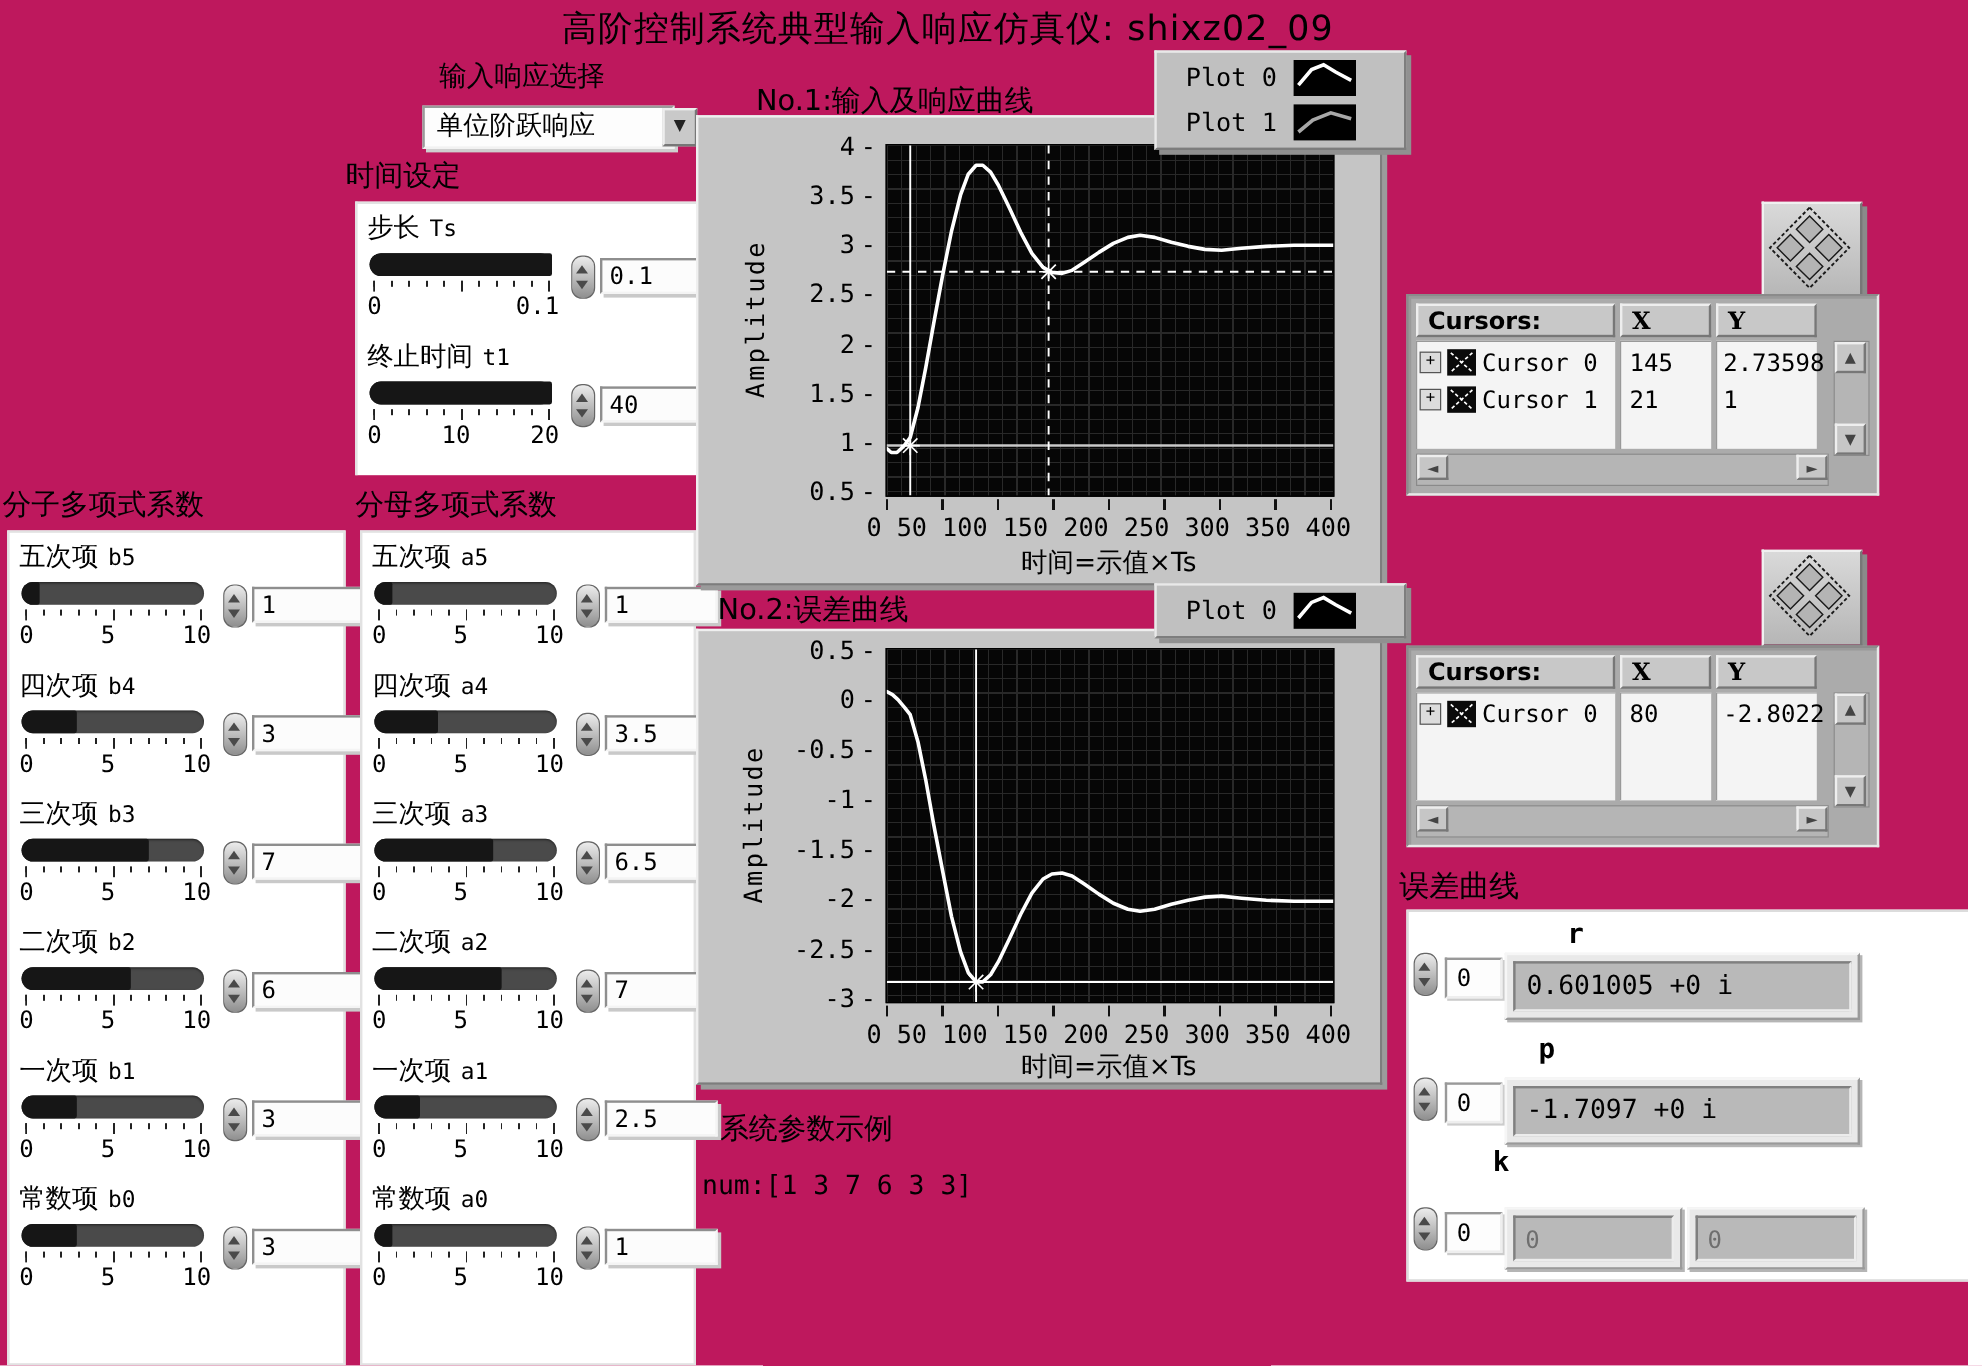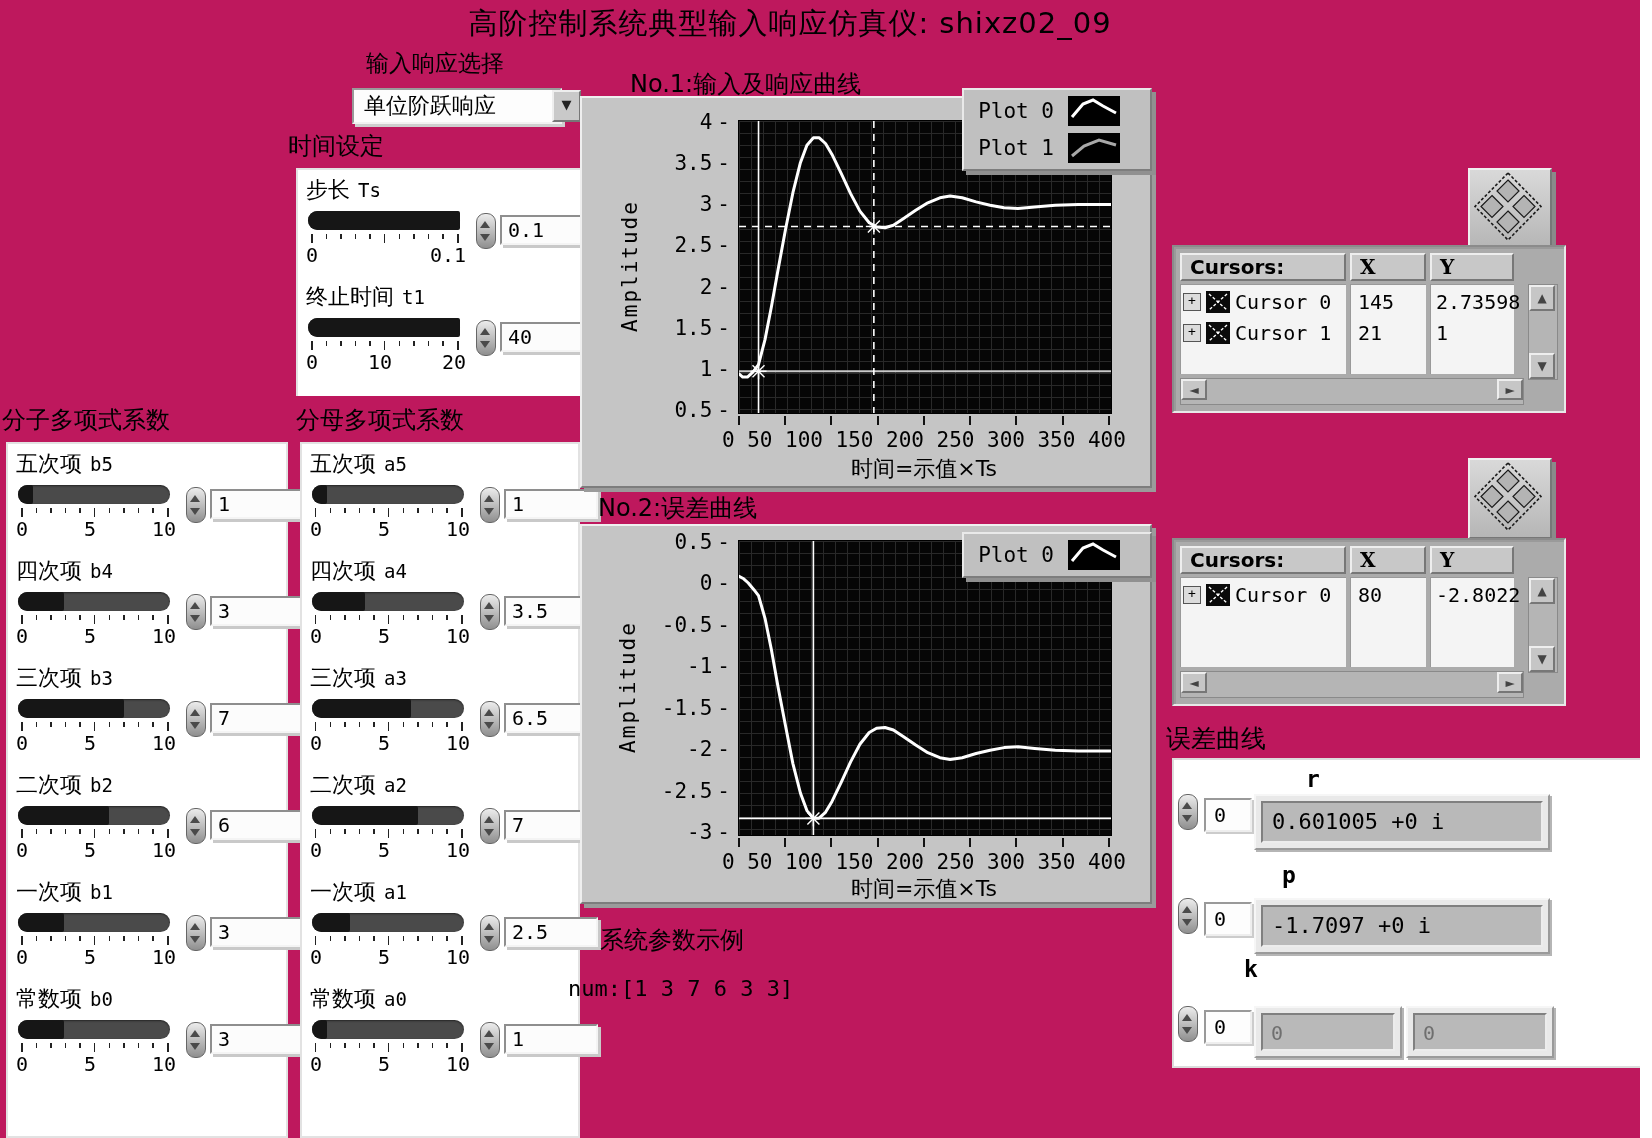--- a/index.html
+++ b/index.html
@@ -74,21 +74,21 @@
   .xlabels { position:absolute; display:flex; justify-content:space-between;
              font-family:"DejaVu Sans Mono","Liberation Mono",monospace; font-size:21px; }
   #plot1-xlabels { left:140px; top:330px; width:404px; }
   #plot2-xlabels { left:140px; top:324px; width:404px; }
   .xlabel-text { position:absolute; font-size:22px; text-align:center; }
   #xlabel1 { left:156px; top:356px; width:372px; }
   #xlabel2 { left:156px; top:348px; width:372px; }
 
   
   .legend { position:absolute; background:#c0c0c0; border:2px solid; border-color:#e9e9e9 #7d7d7d #7d7d7d #e9e9e9;
-            box-shadow:4px 4px 0 #909090; padding:6px 10px; display:flex; flex-direction:column; gap:7px;margin-top:46px; }
+            box-shadow:4px 4px 0 #909090; padding:6px 20px; display:flex; flex-direction:column; gap:7px; }
   #legend1 { left:962px; top:42px;  width:166px; }
   #legend2 { left:962px; top:486px; width:166px; }
   .lrow { display:flex; align-items:center; gap:14px; }
   .lname { font-family:"DejaVu Sans Mono","Liberation Mono",monospace; font-size:21px; width:80px; text-align:right; white-space:nowrap; }
   .lsample { width:52px; height:30px; background:#000; flex:none; }
 
   
   .cursorbox { position:absolute; width:394px; height:168px; background:#ababab; border:2px solid;
                border-color:#8b8b8b #e8e8e8 #e8e8e8 #8b8b8b; padding:6px; box-sizing:border-box; box-shadow:inset 2px 2px 0 #9a9a9a; }
   #cursors1 { left:1172px; top:245px; }
@@ -137,21 +137,21 @@
   .pf-frame { position:absolute; background:#e9e9e9; border:2px solid; border-color:#f6f6f6 #9a9a9a #9a9a9a #f6f6f6;
               box-shadow:2px 2px 0 #b5b5b5; padding:5px; box-sizing:border-box; }
   .pf-valbox { background:#b9b9b9; border:2px solid; border-color:#808080 #ececec #ececec #808080; height:100%;
                box-sizing:border-box; font-family:"DejaVu Sans Mono","Liberation Mono",monospace; font-size:22px;
                padding:6px 9px; white-space:nowrap; overflow:hidden; }
   .pf-valbox.dim { color:#6f6f6f; font-size:20px; padding:6px 8px; }
 
   
   #sys-title { left:600px; top:924px; font-size:24px; }
   .sys-line { position:absolute; font-family:"DejaVu Sans Mono","Liberation Mono",monospace; font-size:22px; }
-  #sys-num { left:568px; top:976px; }
+  #sys-num { left:585px; top:976px; }
   #sys-den { left:585px; top:1020px; }
 </style>
 </head>
 <body>
 
 <div class="stage">
 
   <div class="title">高阶控制系统典型输入响应仿真仪: shixz02_09</div>
 
   <div class="sel-label">输入响应选择</div>

